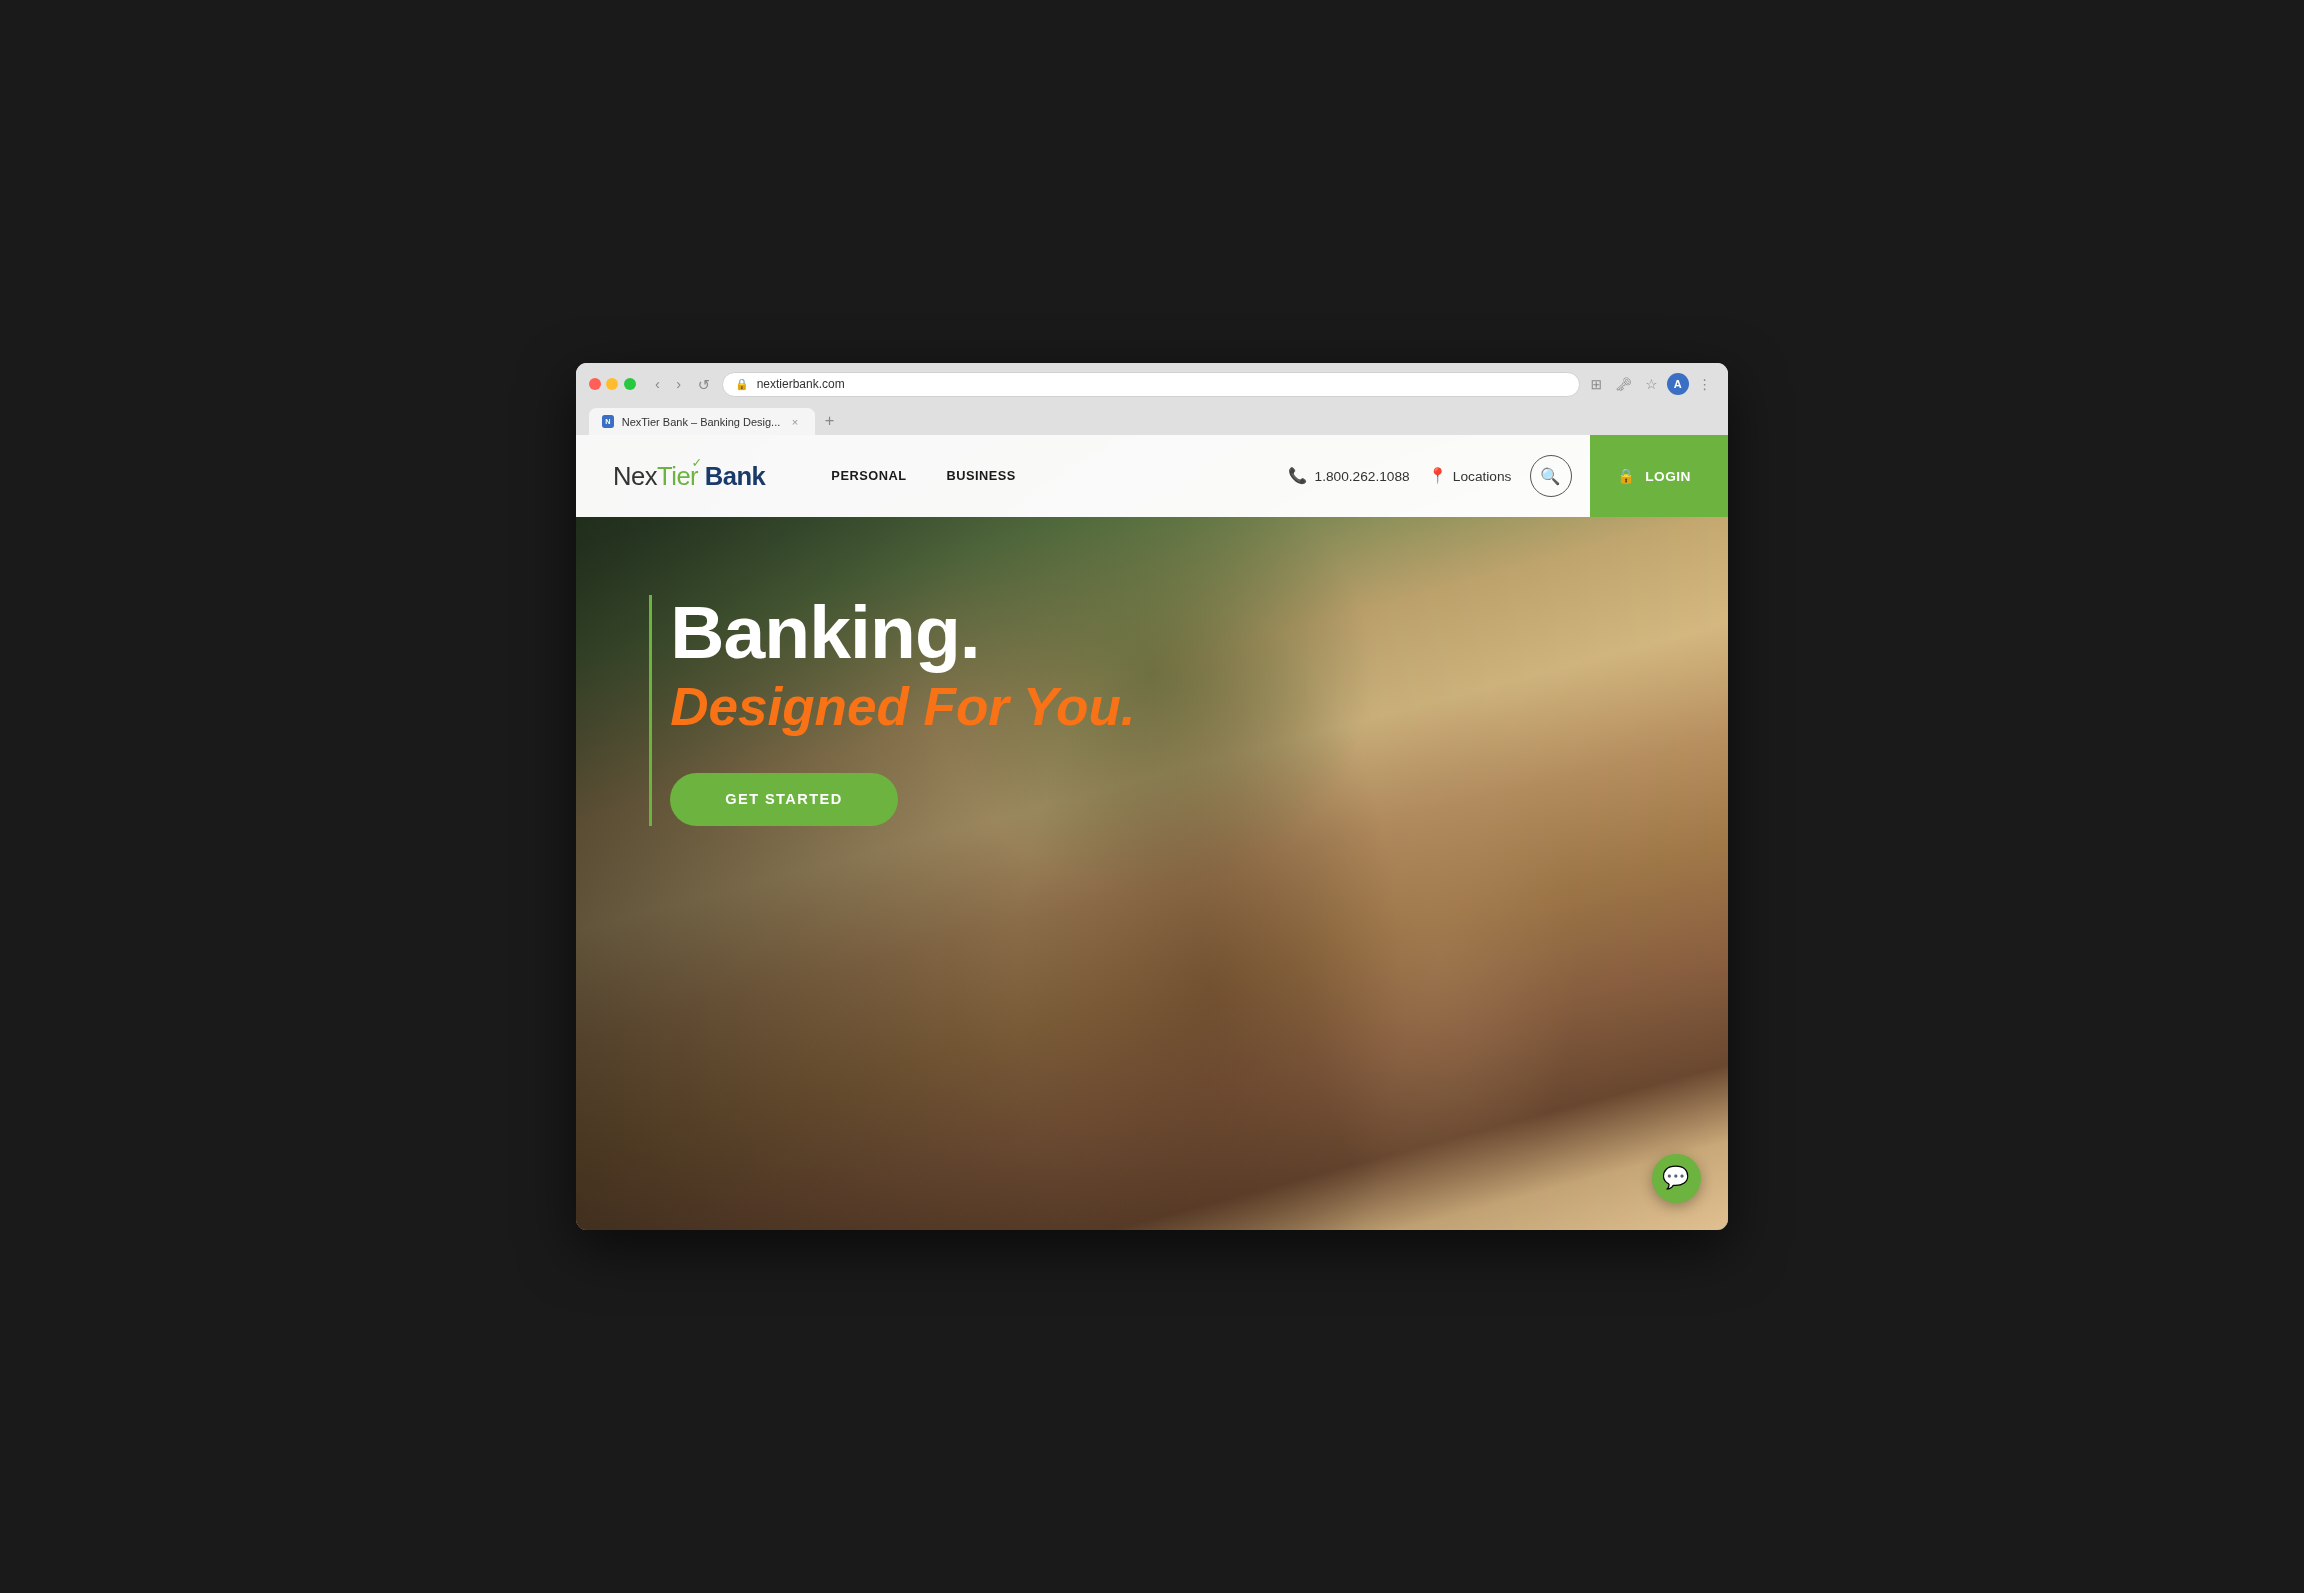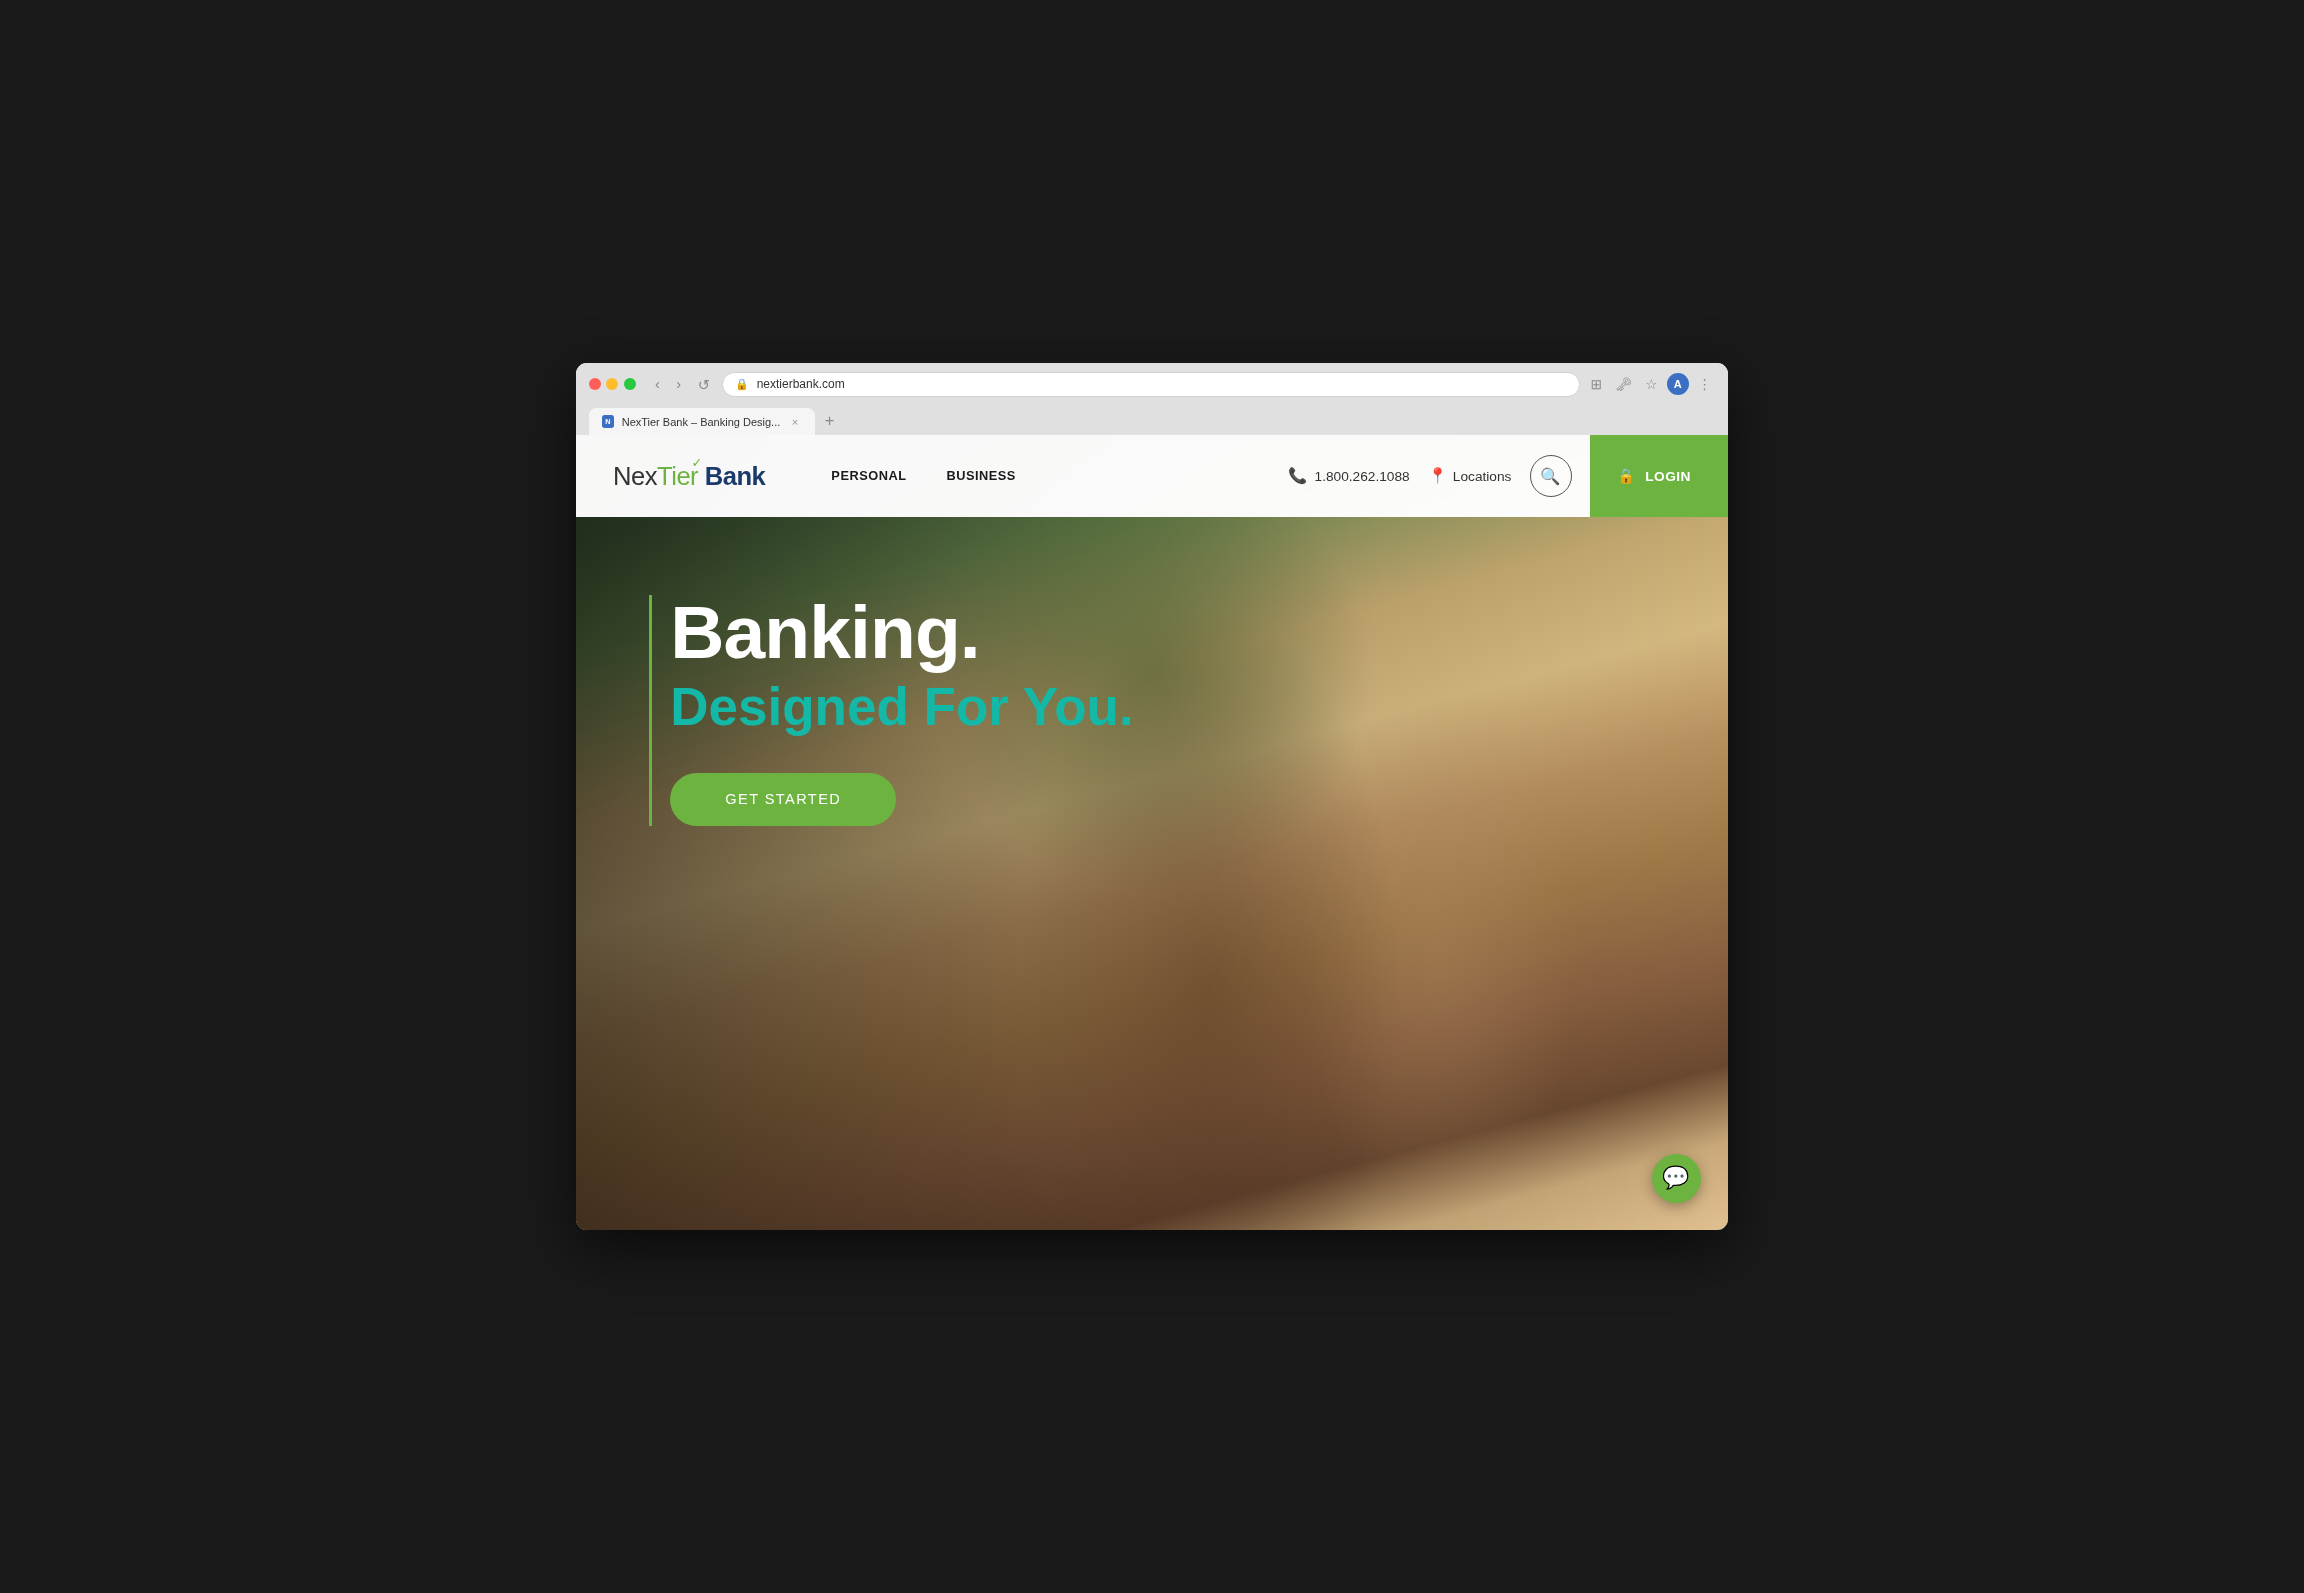--- a/index.html
+++ b/index.html
@@ -391,33 +391,34 @@
       font-size: 75px;
       font-weight: 900;
       color: white;
       line-height: 1;
       letter-spacing: -0.9px;
     }
 
     .hero-subtitle {
       font-size: 53px;
       font-weight: 600;
-      color: #14b8a6;
+      color: #f97316;
       line-height: 1.1;
       margin-top: 7.3px;
+      font-style: italic;
     }
 
     .get-started-btn {
       margin-top: 37px;
       background: #6cb33f;
       color: white;
       border: none;
       padding: 18.3px 55px;
       font-size: 14.6px;
-      font-weight: 400;
+      font-weight: 700;
       letter-spacing: 1.4px;
       text-transform: uppercase;
       cursor: pointer;
       border-radius: 46px;
       transition: background 0.2s;
       align-self: flex-start;
     }
 
     
     .chat-widget {

